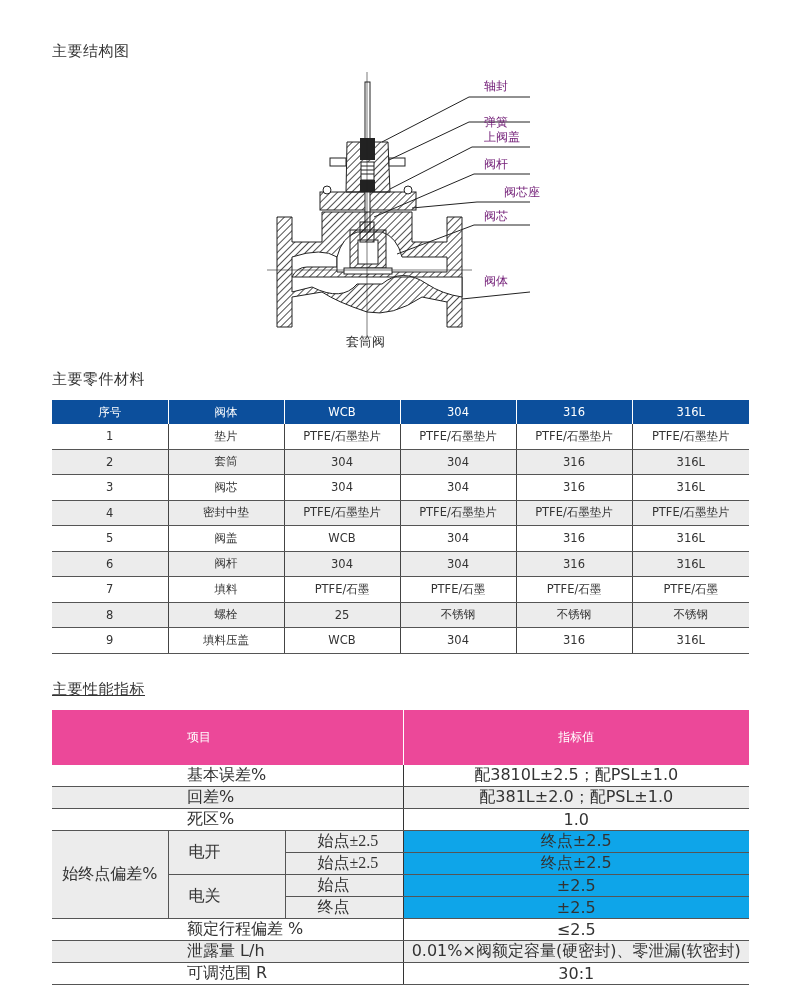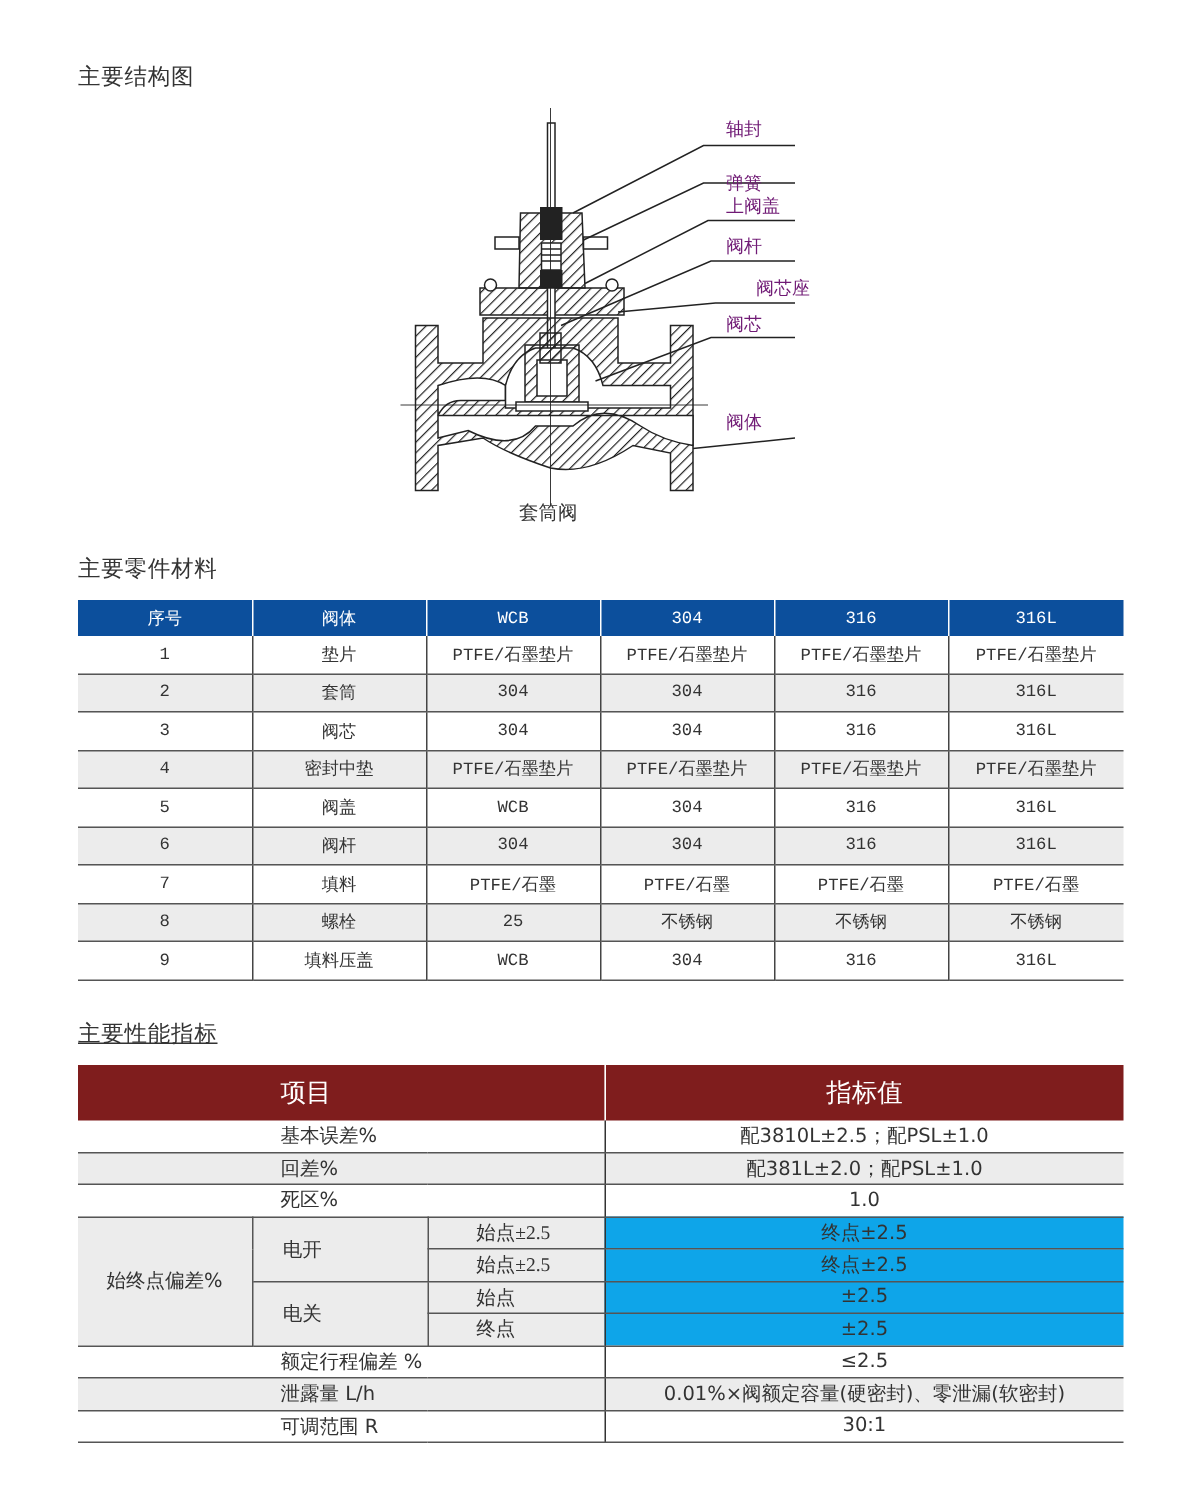--- a/index.html
+++ b/index.html
@@ -17,44 +17,44 @@
   .diagram svg { width: 300px; height: 300px; }
   .callout {
     position: absolute; font-size: 12px; color: #701a75; text-align: center;
   }
   .diagram-caption {
     position: absolute; left: 346px; top: 333px; font-size: 13px; color: #333;
   }
 
   
   table { border-collapse: collapse; position: absolute; left: 52px; table-layout: fixed; }
-  .mat-table { top: 400px; width: 697px; font-family: Liberation Mono, monospace; }
+  .mat-table { top: 400px; width: 697px; }
   .mat-table th {
     background: #0c4f9c; color: #ffffff; font-weight: normal;
     font-size: 11.5px; height: 24px; padding: 0;
     border-right: 1px solid #ffffff;
   }
   .mat-table th:last-child { border-right: none; }
   .mat-table td {
     font-size: 11.5px; text-align: center; height: 24.5px; padding: 0;
     border-bottom: 1.5px solid #555;
     border-right: 1.5px solid #444;
     color: #333;
   }
   .mat-table td:last-child { border-right: none; }
   .mat-table tr.alt td { background: #ececec; }
 
   .perf-table { top: 710px; width: 697px; }
   .perf-table th {
-    background: #7f1d1d; color: #ffffff; font-weight: normal;
-    font-size: 17px; height: 21px; padding: 7px;
+    background: #ec4899; color: #ffffff; font-weight: normal;
+    font-size: 12px; height: 21px; padding: 17px;
   }
   .perf-table th.item-h { text-align: left; padding-left: 135px; border-right: 1px solid #ffffff; }
   .perf-table td {
-    font-size: 13px; height: 20.5px; padding: 0;
+    font-size: 16px; height: 20.5px; padding: 0;
     border-bottom: 1.5px solid #555; color: #333;
   }
   .perf-table td.lbl { text-align: left; padding-left: 135px; border-right: 1.5px solid #333; }
   .perf-table td.val { text-align: center; }
   .perf-table td.sub1 { text-align: center; border-right: 1.5px solid #555; background: #ececec; }
   .perf-table td.sub2 { text-align: left; padding-left: 20px; border-right: 1.5px solid #555; background: #ececec; }
   .perf-table td.sub3 { text-align: left; padding-left: 32px; border-right: 1.5px solid #333; background: #ececec; font-family: Liberation Serif, serif; }
   .perf-table tr.alt td { background: #ececec; }
   .perf-table td.grey { background: #0ea5e9; }
 </style>

